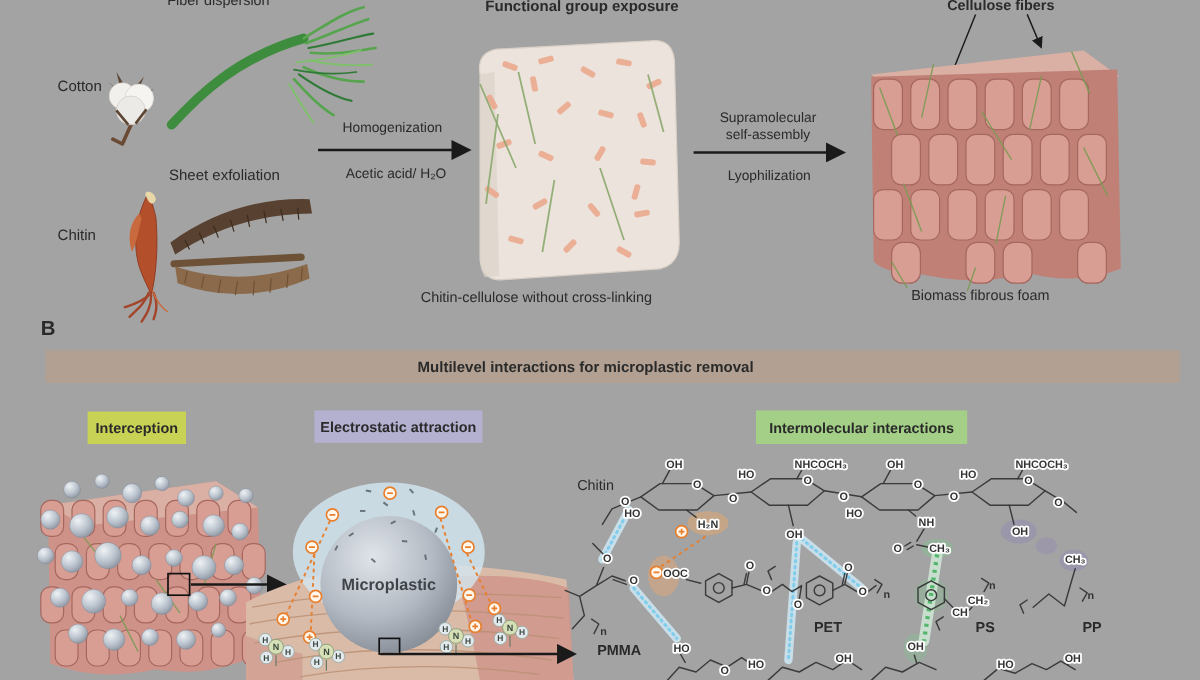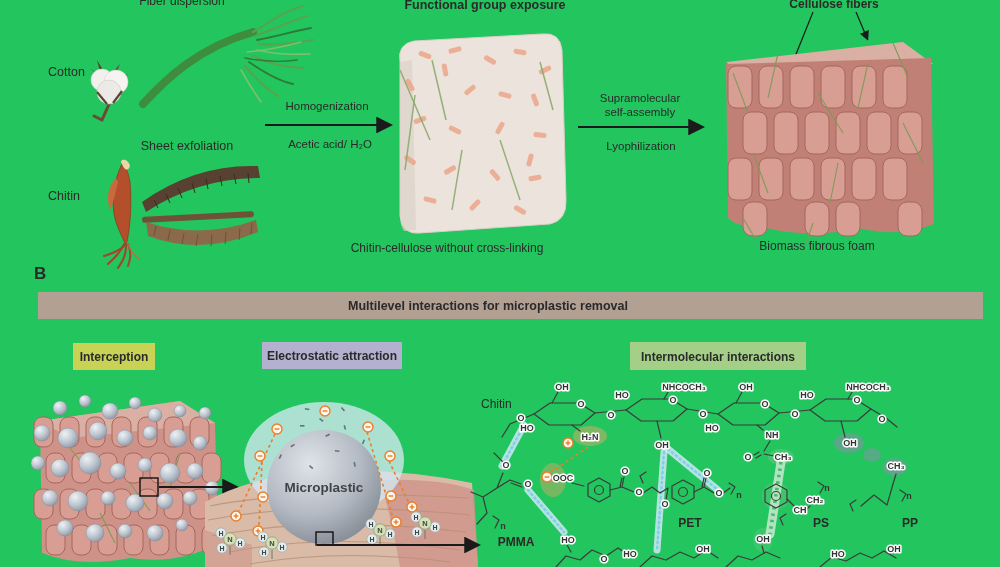--- a/index.html
+++ b/index.html
@@ -1,16 +1,16 @@
 <!DOCTYPE html>
 <html style="--banner_bg: #b2a192; --tag_interception: #c8d355; --tag_electrostatic: #b4b1d0; --tag_intermolecular: #a3cf87; --foam_pink: #cf9288; --foam_shadow: #a5675e; --foam_slab: #d89e94; --foam_top: #dbb0a4; --cube_beige: #ece3dc; --flake_salmon: #eba98e; --fiber_green: #57a44e; --sheet_brown: #8a6a4a; --squid_red: #b44f2c; --halo_blue: #d4e9f4; --charge_orange: #e87f2d; --hbond_blue: #7ecdec; --pi_green: #3fae5a; --hydrophobic_purple: #948cb2; --mat_tan: #d9bba7;"><head>
 <meta charset="utf-8">
 <style>
   html,body{margin:0;padding:0;background:#fff;}
-  .stage{position:relative;width:1000px;height:567px;background:#22c55e;overflow:hidden;
+  .stage{position:relative;width:1000px;height:567px;background:#a3a3a3;overflow:hidden;
          font-family:"Liberation Sans",sans-serif;}
   svg{display:block}
   text{font-family:"Liberation Sans",sans-serif;fill:#2a2a2a}
   .t{font-size:12px}
   .ts{font-size:11.5px}
   .tc{font-size:12.5px}
   .big{font-size:17px;font-weight:bold}
   .w6{font-weight:600}
   .mid{text-anchor:middle}
   .chem{font-size:9px;font-weight:700;text-anchor:middle;fill:#333}

